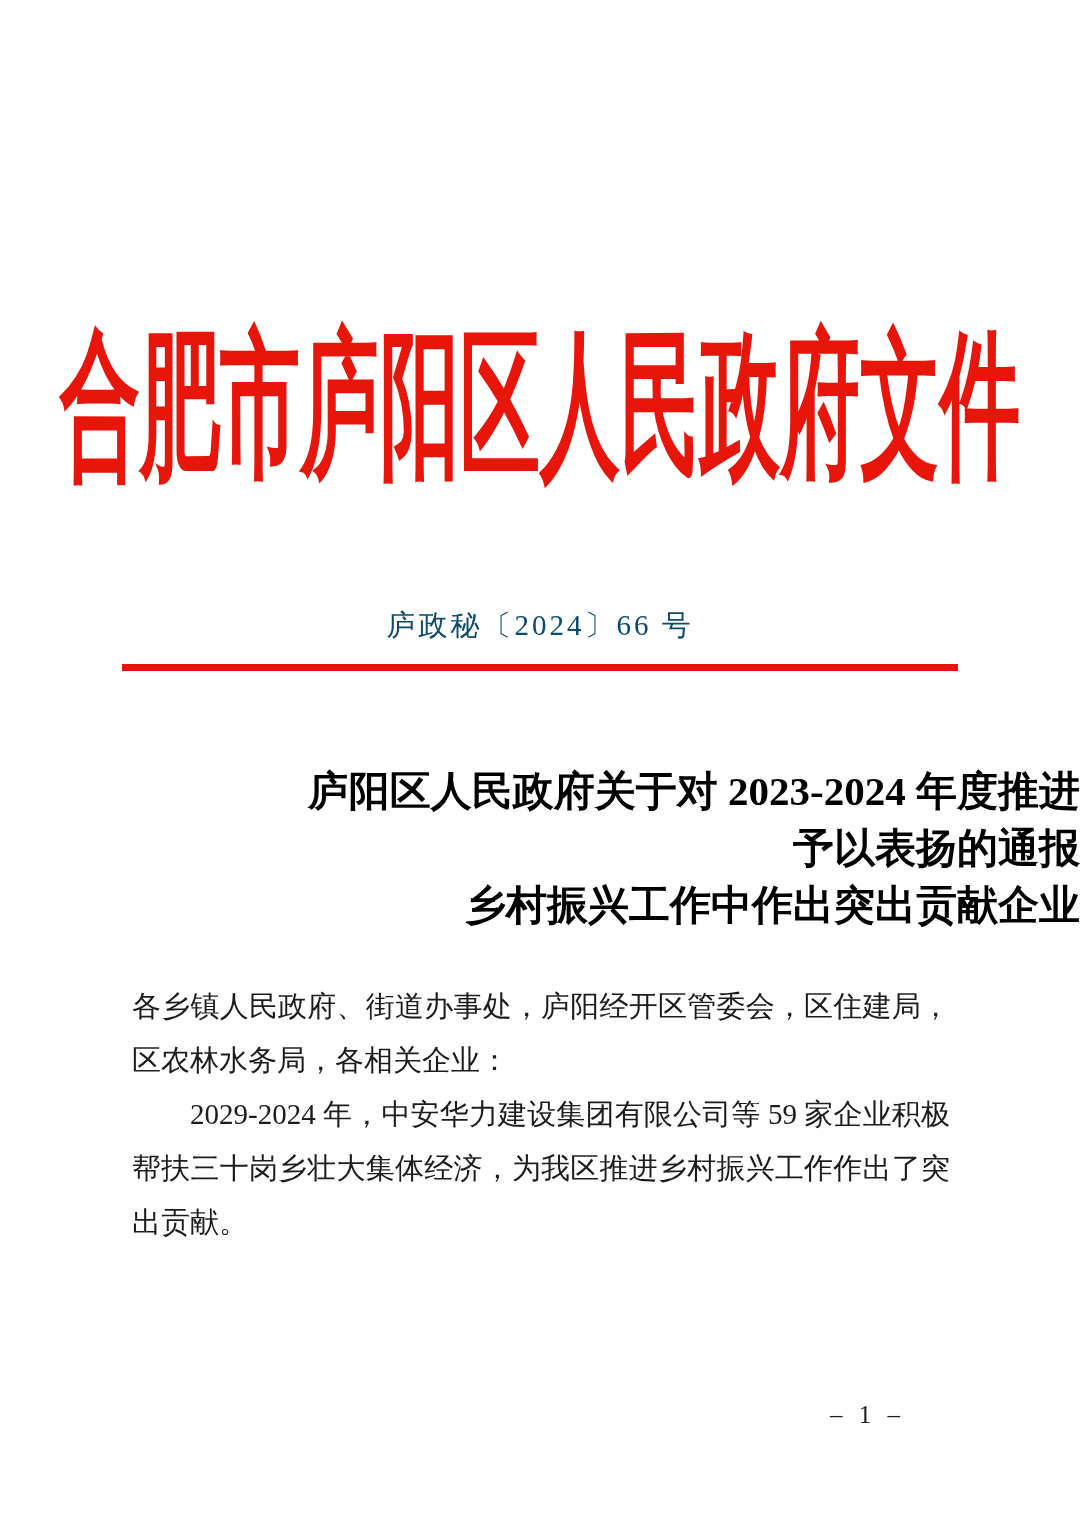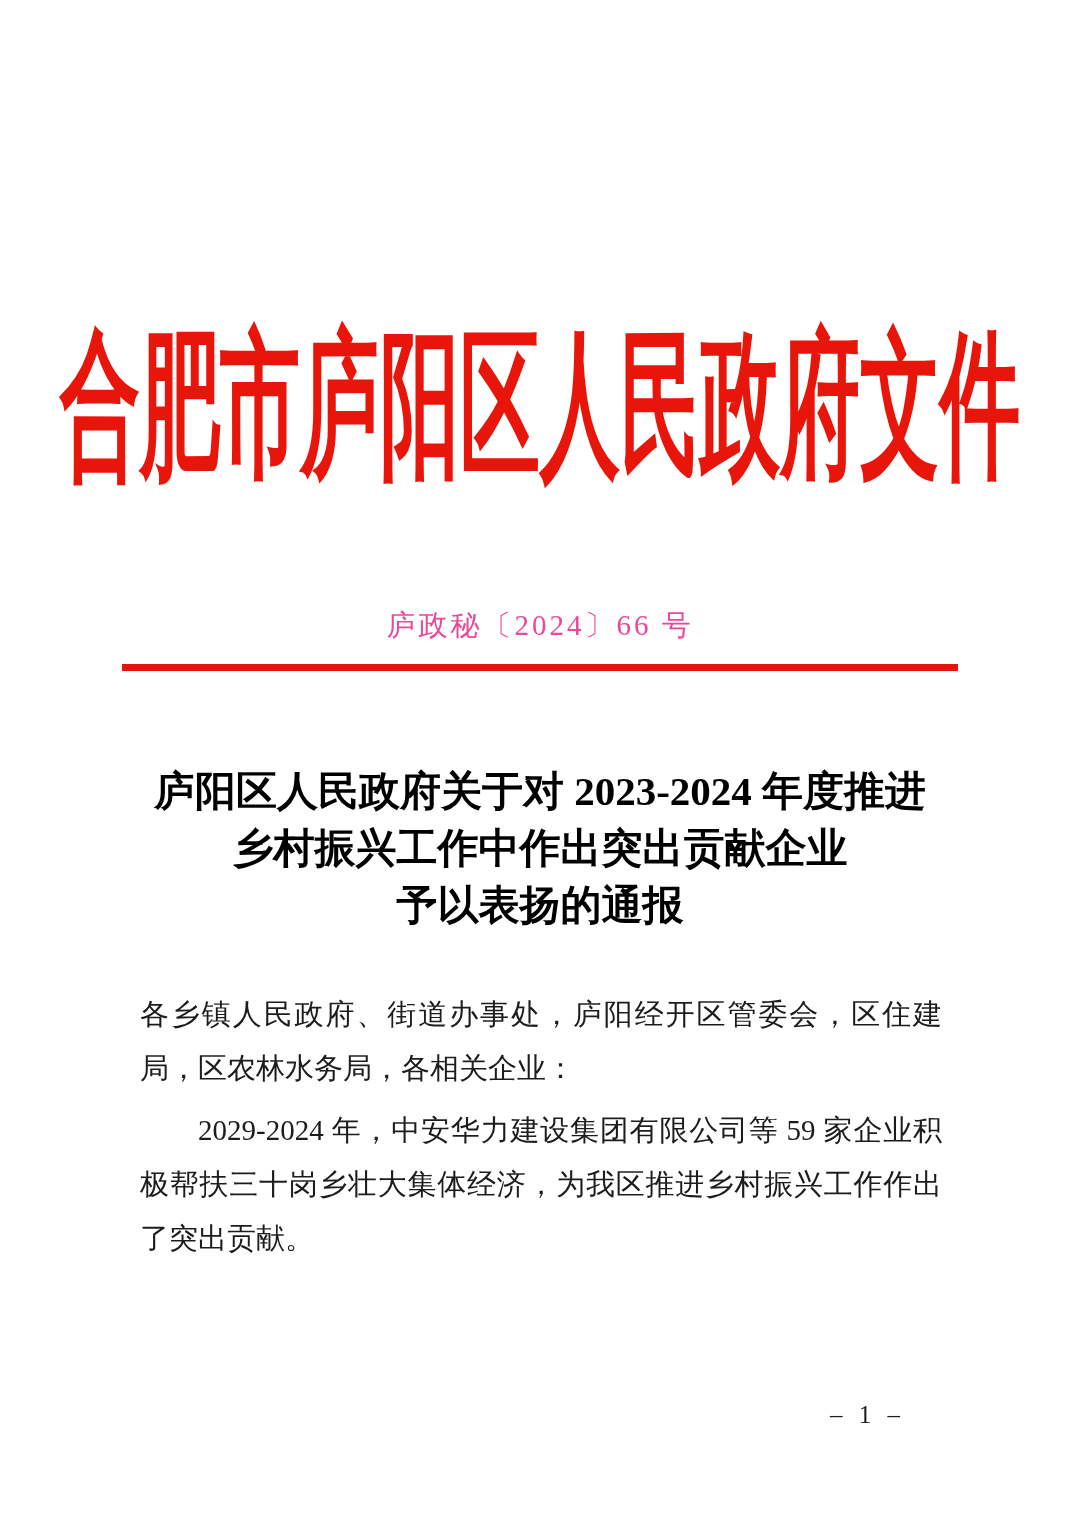--- a/index.html
+++ b/index.html
@@ -35,57 +35,57 @@
   
   .doc-number {
     position: absolute;
     top: 607px;
     left: 0;
     right: 0;
     text-align: center;
     font-size: 29px;
     line-height: 36px;
     letter-spacing: 3px;
-    color: #ec4899;
+    color: #0c4a6e;
   }
   
   .red-rule {
     position: absolute;
     top: 664px;
     left: 122px;
     width: 836px;
     height: 7px;
     background: #e8120b;
   }
   
   .doc-title {
     position: absolute;
     top: 763px;
     left: 0;
     right: 0;
-    text-align: center;
+    text-align: right;
     font-weight: bold;
     font-size: 41px;
     line-height: 57px;
     color: #000000;
   }
   
   .body-text {
     position: absolute;
     top: 979px;
     left: 132px;
     width: 818px;
     font-size: 29px;
     line-height: 54px;
     text-align: justify;
     text-justify: inter-character;
     color: #1c1c1c;
   }
   .para {
-    margin: 8px;
+    margin: 0;
     padding: 0;
   }
   .para.indent {
     text-indent: 2em;
   }
   
   .page-number {
     position: absolute;
     top: 1400px;
     left: 830px;
@@ -102,22 +102,22 @@
 <div class="page">
 
   <div class="red-header">合肥市庐阳区人民政府文件</div>
 
   <div class="doc-number">庐政秘〔2024〕66 号</div>
 
   <div class="red-rule"></div>
 
   <div class="doc-title">
     <div>庐阳区人民政府关于对 2023-2024 年度推进</div>
+    <div>予以表扬的通报</div>
     <div>乡村振兴工作中作出突出贡献企业</div>
-    <div>予以表扬的通报</div>
   </div>
 
   <div class="body-text">
     <p class="para">各乡镇人民政府、街道办事处，庐阳经开区管委会，区住建局，区农林水务局，各相关企业：</p>
     <p class="para indent">2029-2024 年，中安华力建设集团有限公司等 59 家企业积极帮扶三十岗乡壮大集体经济，为我区推进乡村振兴工作作出了突出贡献。</p>
   </div>
 
   <div class="page-number">– 1 –</div>
 
 </div>

